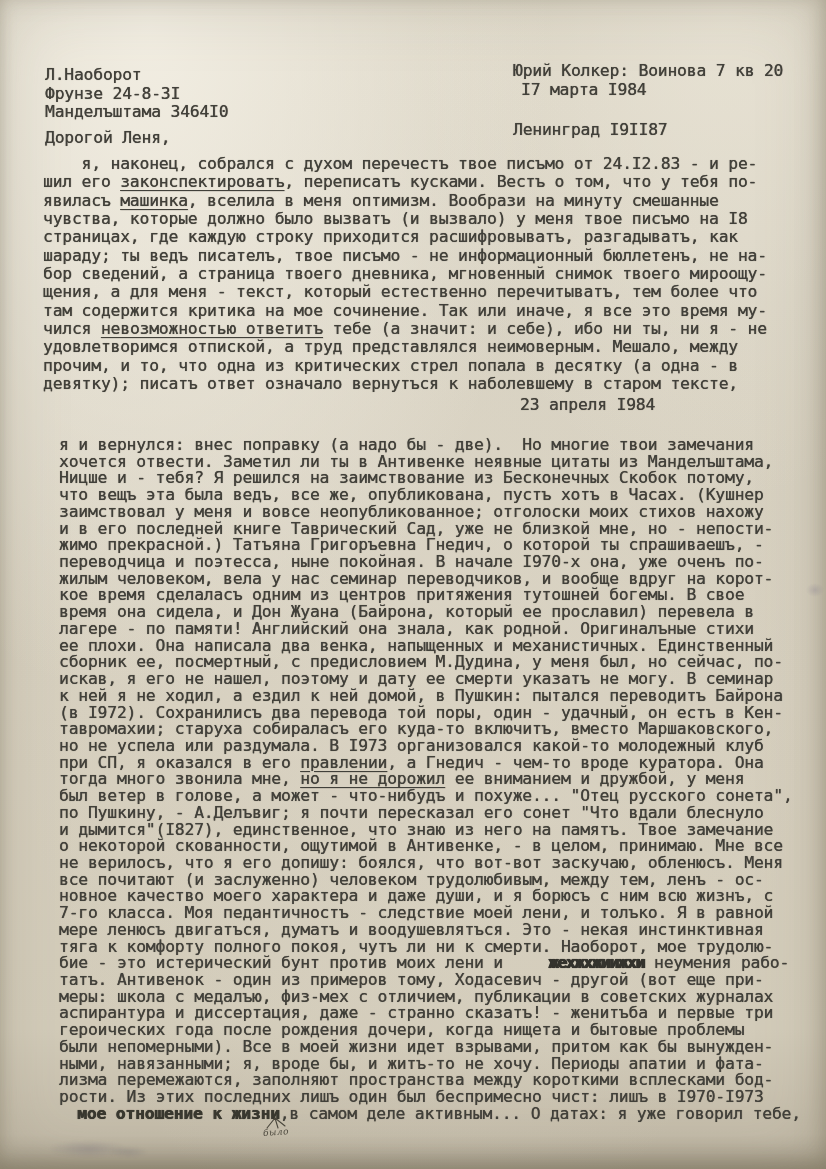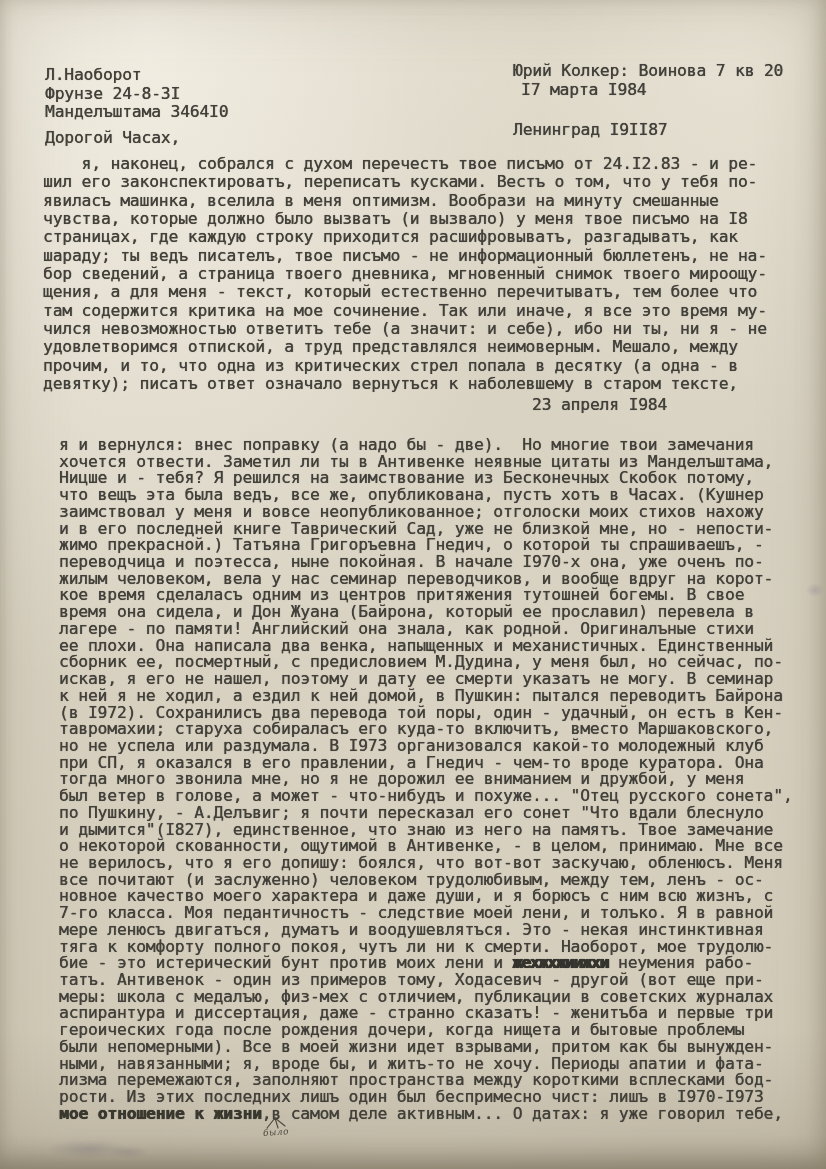--- a/index.html
+++ b/index.html
@@ -16,26 +16,26 @@
     color:#41403a;
   }
   .txt{position:absolute;white-space:pre;font-size:16.3px;letter-spacing:-0.15px;
        text-shadow:0 0 0.7px rgba(72,66,58,0.85), 0.4px 0.4px 0.4px rgba(72,66,58,0.35);}
   .tline{white-space:pre;}
   .sender{left:513px;top:22px;line-height:19.5px;}
   .sender-date{left:513px;top:80px;margin-left:8px;}
   .recipient{left:45px;top:66px;line-height:18.6px;}
   .salutation{left:45px;top:128px;}
   .para1{left:43px;top:155px;line-height:18.35px;}
-  .date2{left:532px;top:395px;}
+  .date2{left:520px;top:395px;}
   .para2{left:59px;top:437px;line-height:16.72px;}
-  .u{text-decoration-thickness:1.4px;text-underline-offset:2.5px;}
+  .u{text-decoration:underline;text-decoration-thickness:1.4px;text-underline-offset:2.5px;}
   .xover{font-weight:bold;letter-spacing:-1.1px;color:#34332d;
-         text-shadow:0.8px 0 0 #34332d,-0.6px 0 0 #34332d,0 0 1px rgba(50,48,42,.9);}
-  .ot{font-weight:bold;color:#39382f;text-shadow:0.7px 0 0 currentColor,0 0 1px rgba(55,52,45,.75);}
+         text-shadow:0.8px 0 0 #34332d,-0.6px 0 0 #34332d,0 0 1px rgba(50,48,42,.9);margin-left:36px;}
+  .ot{font-weight:bold;color:#39382f;text-shadow:0.7px 0 0 currentColor,0 0 1px rgba(55,52,45,.75);margin-left:18px;}
   .insertion{position:absolute;left:246px;top:1117px;width:60px;text-align:center;color:#4a463c;}
   .caret-mark{display:block;margin:0 auto;}
   .hand-word{display:block;font-family:"DejaVu Serif",serif;font-style:italic;font-size:9px;
              letter-spacing:0.5px;margin-top:-2px;transform:rotate(-4deg);color:#4e4a3f;}
   .smudge{position:absolute;left:48px;top:1140px;width:80px;height:18px;border-radius:50%;
           background:radial-gradient(ellipse,rgba(112,106,118,0.30),rgba(112,106,118,0) 70%);
           filter:blur(1px);}
   .smudge2{position:absolute;left:108px;top:1146px;width:40px;height:12px;border-radius:50%;
           background:radial-gradient(ellipse,rgba(100,96,108,0.22),rgba(100,96,108,0) 70%);
           filter:blur(1px);}
@@ -49,21 +49,21 @@
 <div class="paper">
 
   <div class="txt sender">
     <div class="tline">Юрий Колкер: Воинова 7 кв 20</div>
     <div class="tline">Ленинград I9II87</div>
   </div>
   <div class="txt sender-date">I7 марта I984</div>
 
   <div class="txt recipient"><div class="tline">Л.Наоборот</div><div class="tline">Фрунзе 24-8-3I</div><div class="tline">Манделъштама 3464I0</div></div>
 
-  <div class="txt salutation">Дорогой Часах,</div>
+  <div class="txt salutation">Дорогой Леня,</div>
 
   <div class="txt para1"><div class="tline">    я, наконец, собрался с духом перечестъ твое писъмо от 24.I2.83 - и ре-</div><div class="tline">шил его <span class="u">законспектироватъ</span>, переписатъ кусками. Вестъ о том, что у тебя по-</div><div class="tline">явиласъ <span class="u">машинка</span>, вселила в меня оптимизм. Вообрази на минуту смешанные</div><div class="tline">чувства, которые должно было вызватъ (и вызвало) у меня твое писъмо на I8</div><div class="tline">страницах, где каждую строку приходится расшифровыватъ, разгадыватъ, как</div><div class="tline">шараду; ты ведъ писателъ, твое писъмо - не информационный бюллетенъ, не на-</div><div class="tline">бор сведений, а страница твоего дневника, мгновенный снимок твоего мироощу-</div><div class="tline">щения, а для меня - текст, который естественно перечитыватъ, тем более что</div><div class="tline">там содержится критика на мое сочинение. Так или иначе, я все это время му-</div><div class="tline">чился <span class="u">невозможностью ответитъ</span> тебе (а значит: и себе), ибо ни ты, ни я - не</div><div class="tline">удовлетворимся отпиской, а труд представлялся неимоверным. Мешало, между</div><div class="tline">прочим, и то, что одна из критических стрел попала в десятку (а одна - в</div><div class="tline">девятку); писатъ ответ означало вернутъся к наболевшему в старом тексте,</div></div>
 
   <div class="txt date2">23 апреля I984</div>
 
   <div class="txt para2"><div class="tline">я и вернулся: внес поправку (а надо бы - две).  Но многие твои замечания</div><div class="tline">хочется отвести. Заметил ли ты в Антивенке неявные цитаты из Манделъштама,</div><div class="tline">Ницше и - тебя? Я решился на заимствование из Бесконечных Скобок потому,</div><div class="tline">что вещъ эта была ведъ, все же, опубликована, пустъ хотъ в Часах. (Кушнер</div><div class="tline">заимствовал у меня и вовсе неопубликованное; отголоски моих стихов нахожу</div><div class="tline">и в его последней книге Таврический Сад, уже не близкой мне, но - непости-</div><div class="tline">жимо прекрасной.) Татъяна Григоръевна Гнедич, о которой ты спрашиваешъ, -</div><div class="tline">переводчица и поэтесса, ныне покойная. В начале I970-х она, уже оченъ по-</div><div class="tline">жилым человеком, вела у нас семинар переводчиков, и вообще вдруг на корот-</div><div class="tline">кое время сделаласъ одним из центров притяжения тутошней богемы. В свое</div><div class="tline">время она сидела, и Дон Жуана (Байрона, который ее прославил) перевела в</div><div class="tline">лагере - по памяти! Английский она знала, как родной. Оригиналъные стихи</div><div class="tline">ее плохи. Она написала два венка, напыщенных и механистичных. Единственный</div><div class="tline">сборник ее, посмертный, с предисловием М.Дудина, у меня был, но сейчас, по-</div><div class="tline">искав, я его не нашел, поэтому и дату ее смерти указатъ не могу. В семинар</div><div class="tline">к ней я не ходил, а ездил к ней домой, в Пушкин: пытался переводитъ Байрона</div><div class="tline">(в I972). Сохранилисъ два перевода той поры, один - удачный, он естъ в Кен-</div><div class="tline">тавромахии; старуха собираласъ его куда-то включитъ, вместо Маршаковского,</div><div class="tline">но не успела или раздумала. В I973 организовался какой-то молодежный клуб</div><div class="tline">при СП, я оказался в его <span class="u">правлении</span>, а Гнедич - чем-то вроде куратора. Она</div><div class="tline">тогда много звонила мне, <span class="u">но я не дорожил</span> ее вниманием и дружбой, у меня</div><div class="tline">был ветер в голове, а может - что-нибудъ и похуже... "Отец русского сонета",</div><div class="tline">по Пушкину, - А.Делъвиг; я почти пересказал его сонет "Что вдали блеснуло</div><div class="tline">и дымится"(I827), единственное, что знаю из него на памятъ. Твое замечание</div><div class="tline">о некоторой скованности, ощутимой в Антивенке, - в целом, принимаю. Мне все</div><div class="tline">не верилосъ, что я его допишу: боялся, что вот-вот заскучаю, обленюсъ. Меня</div><div class="tline">все почитают (и заслуженно) человеком трудолюбивым, между тем, ленъ - ос-</div><div class="tline">новное качество моего характера и даже души, и я борюсъ с ним всю жизнъ, с</div><div class="tline">7-го класса. Моя педантичностъ - следствие моей лени, и толъко. Я в равной</div><div class="tline">мере ленюсъ двигатъся, думатъ и воодушевлятъся. Это - некая инстинктивная</div><div class="tline">тяга к комфорту полного покоя, чутъ ли ни к смерти. Наоборот, мое трудолю-</div><div class="tline">бие - это истерический бунт против моих лени и <span class="xover">жехжхжиижхи</span> неумения рабо-</div><div class="tline">татъ. Антивенок - один из примеров тому, Ходасевич - другой (вот еще при-</div><div class="tline">меры: школа с медалъю, физ-мех с отличием, публикации в советских журналах</div><div class="tline">аспирантура и диссертация, даже - странно сказатъ! - женитъба и первые три</div><div class="tline">героических года после рождения дочери, когда нищета и бытовые проблемы</div><div class="tline">были непомерными). Все в моей жизни идет взрывами, притом как бы вынужден-</div><div class="tline">ными, навязанными; я, вроде бы, и житъ-то не хочу. Периоды апатии и фата-</div><div class="tline">лизма перемежаются, заполняют пространства между короткими всплесками бод-</div><div class="tline">рости. Из этих последних лишъ один был беспримесно чист: лишъ в I970-I973</div><div class="tline"><span class="ot">мое отношение к жизни</span>,в самом деле активным... О датах: я уже говорил тебе,</div></div>
 
   <div class="insertion">
     <svg class="caret-mark" width="22" height="12" viewBox="0 0 22 12">
       <path d="M2 11 L10 1 L13 11 M10 1 L20 9" fill="none" stroke="#4a463c" stroke-width="1.1" stroke-linecap="round"></path>

